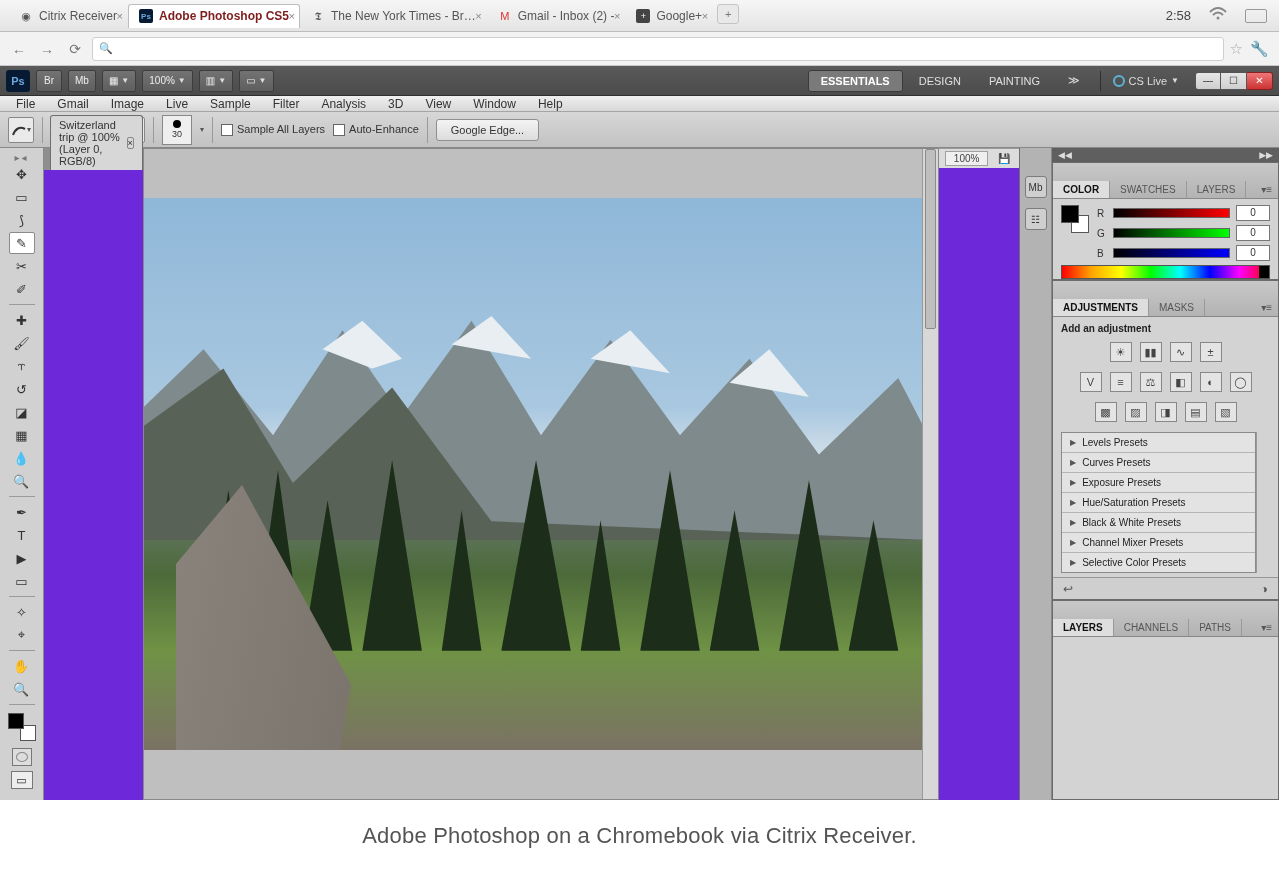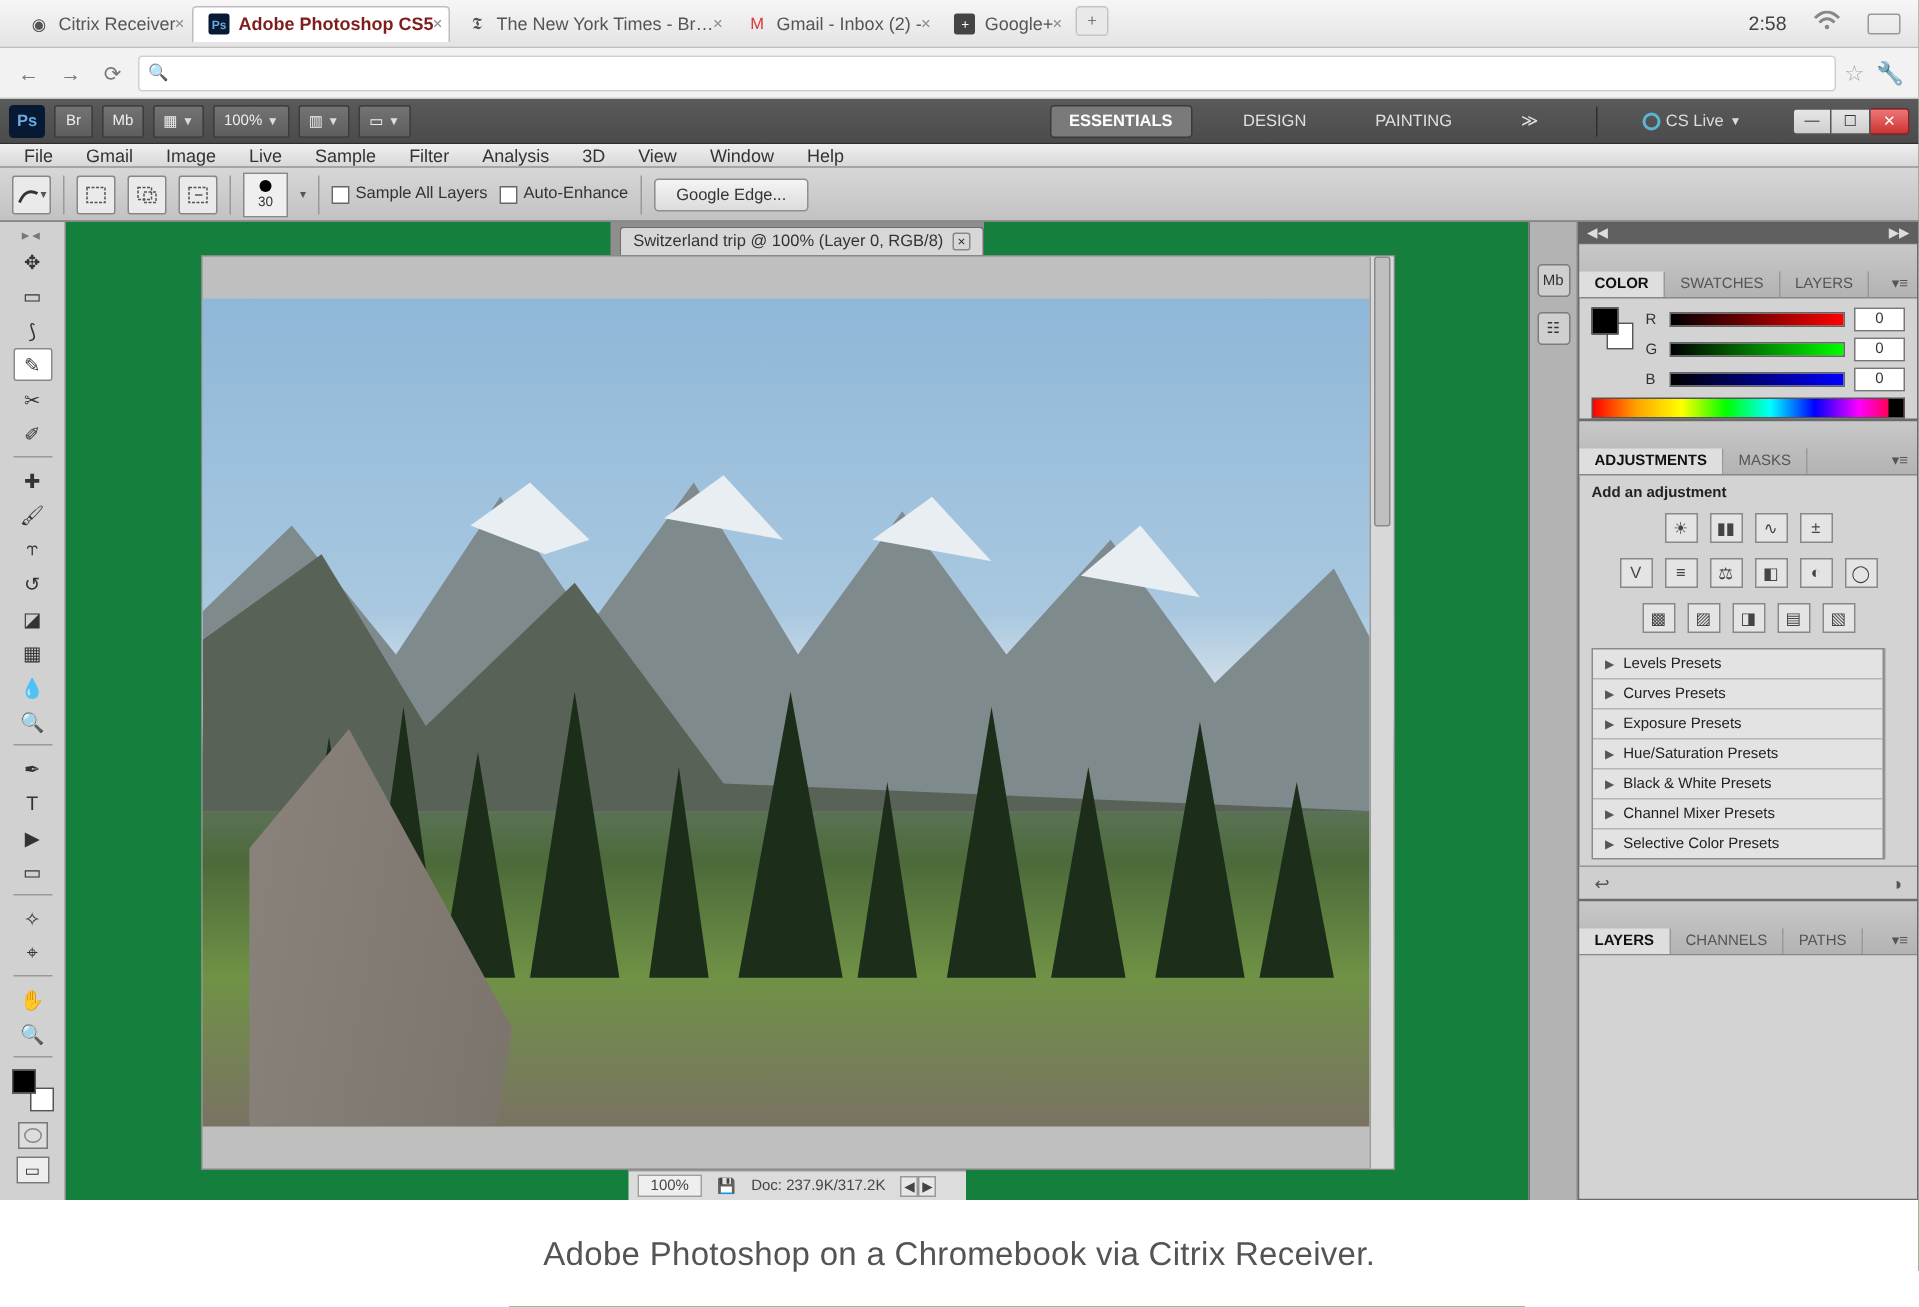--- a/index.html
+++ b/index.html
@@ -22,21 +22,21 @@
 .omnibox { flex:1; height:24px; background:#fff; border:1px solid #cfcfcf; border-radius:3px; display:flex; align-items:center; padding:0 6px; color:#888; }
 .omni-icon { width:14px; text-align:center; margin-right:4px; }
 .wrench { width:22px; height:22px; display:flex; align-items:center; justify-content:center; color:#666; font-size:15px; }
 
 
 .ps-app { height:734px; background:#6c6c6c; display:flex; flex-direction:column; }
 .ps-top { height:30px; background:linear-gradient(#5a5a5a,#4b4b4b); border-bottom:1px solid #2e2e2e; display:flex; align-items:center; padding:0 6px; gap:6px; }
 .ps-logo { width:24px; height:22px; background:#061a33; color:#6fa8dc; border-radius:3px; display:flex; align-items:center; justify-content:center; font-weight:bold; font-size:11px;}
 .tb-btn { min-width:26px; height:22px; background:linear-gradient(#737373,#5e5e5e); border:1px solid #3d3d3d; border-radius:2px; display:flex; align-items:center; justify-content:center; color:#eee; font-size:10px; padding:0 6px; gap:3px; }
 .caret { font-size:8px; color:#ddd; }
-.ps-top-right { margin-left:auto; display:flex; align-items:center; gap:22px; }
+.ps-top-right { margin-left:auto; display:flex; align-items:center; gap:4px; }
 .ws-tab { padding:4px 12px; font-size:11px; color:#e0e0e0; border-radius:3px; }
 .ws-tab.active { background:#7a7a7a; border:1px solid #3a3a3a; font-weight:bold; color:#fff; }
 .cslive { display:flex; align-items:center; gap:4px; color:#ddd; font-size:11px; padding:0 4px;}
 .cs-dot { width:12px;height:12px;border-radius:50%;border:2px solid #5ab4d4; position:relative;}
 .win-ctrl { width:26px; height:18px; border:1px solid #555; background:linear-gradient(#e6e6e6,#cfcfcf); display:flex; align-items:center; justify-content:center; font-size:10px; color:#333; }
 .win-close { background:linear-gradient(#e77,#c33); color:#fff; border-color:#822; border-radius:0 3px 3px 0;}
 .win-ctrls { display:flex; margin-left:8px; }
 .win-ctrls .win-ctrl:first-child{border-radius:3px 0 0 3px;}
 .win-ctrls .win-ctrl+.win-ctrl{border-left:none;}
 
@@ -60,21 +60,21 @@
 .tool { width:26px; height:22px; display:flex; align-items:center; justify-content:center; color:#333; font-size:13px; border-radius:2px;}
 .tool.sel { background:#fff; border:1px solid #8a8a8a;}
 .tool-div { width:26px; height:1px; background:#9a9a9a; margin:3px 0;}
 .fgbg { position:relative; width:28px; height:28px; margin-top:4px;}
 .fgbg .bg{position:absolute; right:0;bottom:0;width:16px;height:16px;background:#fff;border:1px solid #555;}
 .fgbg .fg{position:absolute; left:0;top:0;width:16px;height:16px;background:#000;border:1px solid #555;}
 .qmask{ width:20px;height:18px;border:1px solid #777; background:#ddd; margin-top:6px; position:relative;}
 .qmask:before{content:"";position:absolute;inset:3px;border:1px solid #888;border-radius:50%;}
 .scr-mode{width:22px;height:18px;border:1px solid #777;background:#eee;margin-top:4px;display:flex;align-items:center;justify-content:center;}
 
-.center { flex:1; display:flex; flex-direction:column; background:#15803d; min-width:0;align-items:center;}
+.center { flex:1; display:flex; flex-direction:row; background:#6d28d9; min-width:0;}
 .doc-tabs{ height:22px; background:#8e8e8e; display:flex; align-items:flex-end; padding-left:6px;}
 .doc-tab{ background:#d7d7d7; border:1px solid #6e6e6e; border-bottom:none; padding:3px 8px; font-size:11px; color:#333; border-radius:3px 3px 0 0; display:flex; align-items:center; gap:6px;}
 .doc-x{ width:12px;height:12px;border:1px solid #888;border-radius:2px; font-size:9px; display:flex;align-items:center;justify-content:center;}
 .canvas-wrap{ flex:1; background:#bfbfbf; display:flex; align-items:center; justify-content:center; position:relative; border:1px solid #888;}
 .canvas-wrap .vscroll{position:absolute;right:0;top:0;bottom:0;width:16px;background:#d8d8d8;border-left:1px solid #999;}
 .canvas-wrap .vscroll .vthumb{position:absolute;left:2px;right:2px;top:0;height:180px;background:#bfbfbf;border:1px solid #8a8a8a;border-radius:2px;}
 .photo { width:794px; height:552px; background:linear-gradient(#8fb7d8 0%, #a9c8e0 38%, #dfe7ec 50%, #6b7a72 55%, #4c6a3a 68%, #6f9245 82%, #7a7264 100%); position:relative; overflow:hidden;}
 
 .photo .mtn{position:absolute;bottom:38%;left:0;right:0;height:45%;}
 .photo .mtn svg{width:100%;height:100%;}

